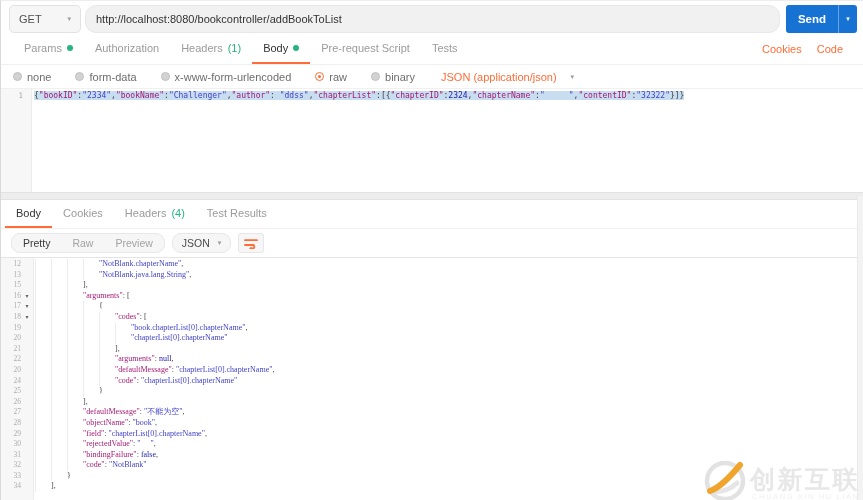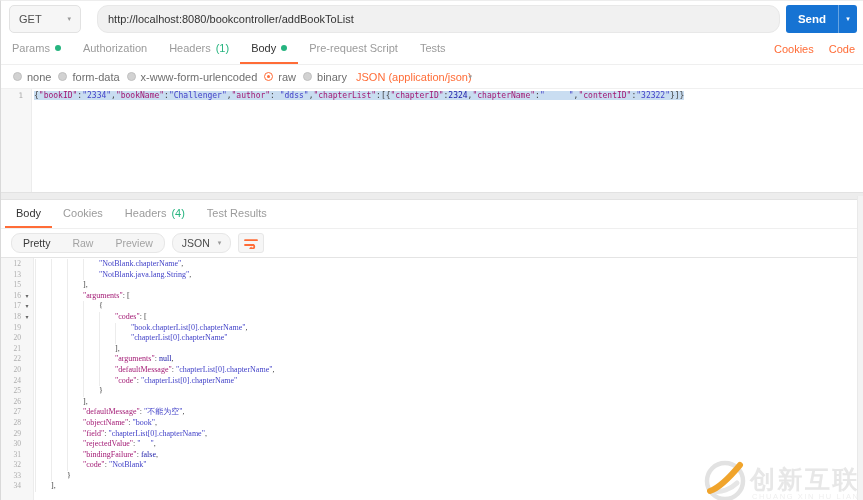--- a/index.html
+++ b/index.html
@@ -2,36 +2,36 @@
 <html><head>
 <meta charset="utf-8">
 <style>
   html,body{margin:0;padding:0;background:#fff;}
   body{width:863px;height:500px;overflow:hidden;font-family:"Liberation Sans",sans-serif;}
   .app{position:relative;width:863px;height:500px;box-sizing:border-box;border-left:1px solid #d9d9d9;border-top:1px solid #ededed;display:flex;flex-direction:column;background:#fff;}
 
   
   .url-row{display:flex;align-items:center;height:28px;margin:4px 6px 0 8px;flex:0 0 auto;}
   .method-select{width:72px;height:28px;box-sizing:border-box;background:#f6f6f6;border:1px solid #e2e2e2;border-radius:5px;display:flex;align-items:center;justify-content:space-between;padding:0 9px;font-size:11px;color:#4f4f4f;}
-  .url-input{flex:1;height:28px;box-sizing:border-box;background:#f1f1f1;border:1px solid #e8e8e8;border-radius:11px;display:flex;align-items:center;padding:0 10px;font-size:11px;color:#333;margin-left:16px;}
+  .url-input{flex:1;height:28px;box-sizing:border-box;background:#f1f1f1;border:1px solid #e8e8e8;border-radius:11px;display:flex;align-items:center;padding:0 10px;font-size:11px;color:#333;margin-left:4px;}
   .send-group{display:flex;height:28px;margin-left:6px;}
   .send-main{background:#1673d3;color:#fff;font-size:11.5px;font-weight:bold;border:none;border-radius:3px 0 0 3px;width:52px;cursor:pointer;}
   .send-caret{background:#1673d3;color:#fff;border:none;border-left:1px solid rgba(255,255,255,.35);border-radius:0 3px 3px 0;width:19px;font-size:7px;cursor:pointer;}
 
   
-  .tabs-row{display:flex;align-items:stretch;height:31px;padding:0 0;border-bottom:1px solid #efefef;flex:0 0 auto;position:relative;}
+  .tabs-row{display:flex;align-items:stretch;height:31px;padding:0 12px;border-bottom:1px solid #efefef;flex:0 0 auto;position:relative;}
   .tab{font-size:11px;color:#9b9b9b;padding:0 11px;display:flex;align-items:center;gap:5px;box-sizing:border-box;border-bottom:2px solid transparent;cursor:pointer;}
   .tab.active{color:#333;border-bottom:2px solid #FF6C37;}
   .dot{width:6px;height:6px;border-radius:50%;background:#26B47F;display:inline-block;}
   .cnt{color:#26B47F;}
   .right-links{margin-left:auto;display:flex;gap:15px;align-items:center;font-size:11px;color:#FF6C37;padding-right:8px;}
   .right-links span{cursor:pointer;}
 
   
-  .modes-row{display:flex;align-items:center;height:23px;padding:0 12px;gap:7px;font-size:11px;color:#6e6e6e;flex:0 0 auto;}
+  .modes-row{display:flex;align-items:center;height:23px;padding:0 12px;gap:24px;font-size:11px;color:#6e6e6e;flex:0 0 auto;}
   .mode{display:flex;align-items:center;gap:5px;cursor:pointer;}
   .rdot{width:9px;height:9px;border-radius:50%;background:#d2d2d2;border:1px solid #c0c0c0;box-sizing:border-box;display:flex;align-items:center;justify-content:center;}
   .rdot.sel{background:#fff;border:1px solid #FF6C37;}
   .rdot.sel::after{content:'';width:3px;height:3px;border-radius:50%;background:#FF6C37;}
   .ctype{color:#FF6C37;margin-left:2px;cursor:pointer;}
   .caret{color:#9a9a9a;font-size:7px;margin-left:6px;}
 
   
   .editor{height:103px;border-top:1px solid #f0f0f0;position:relative;font-family:"DejaVu Sans Mono",monospace;font-size:8px;line-height:13px;flex:0 0 auto;overflow:hidden;}
   .editor::before{content:'';position:absolute;left:0;top:0;bottom:0;width:30px;background:#f7f7f7;border-right:1px solid #ececec;}

